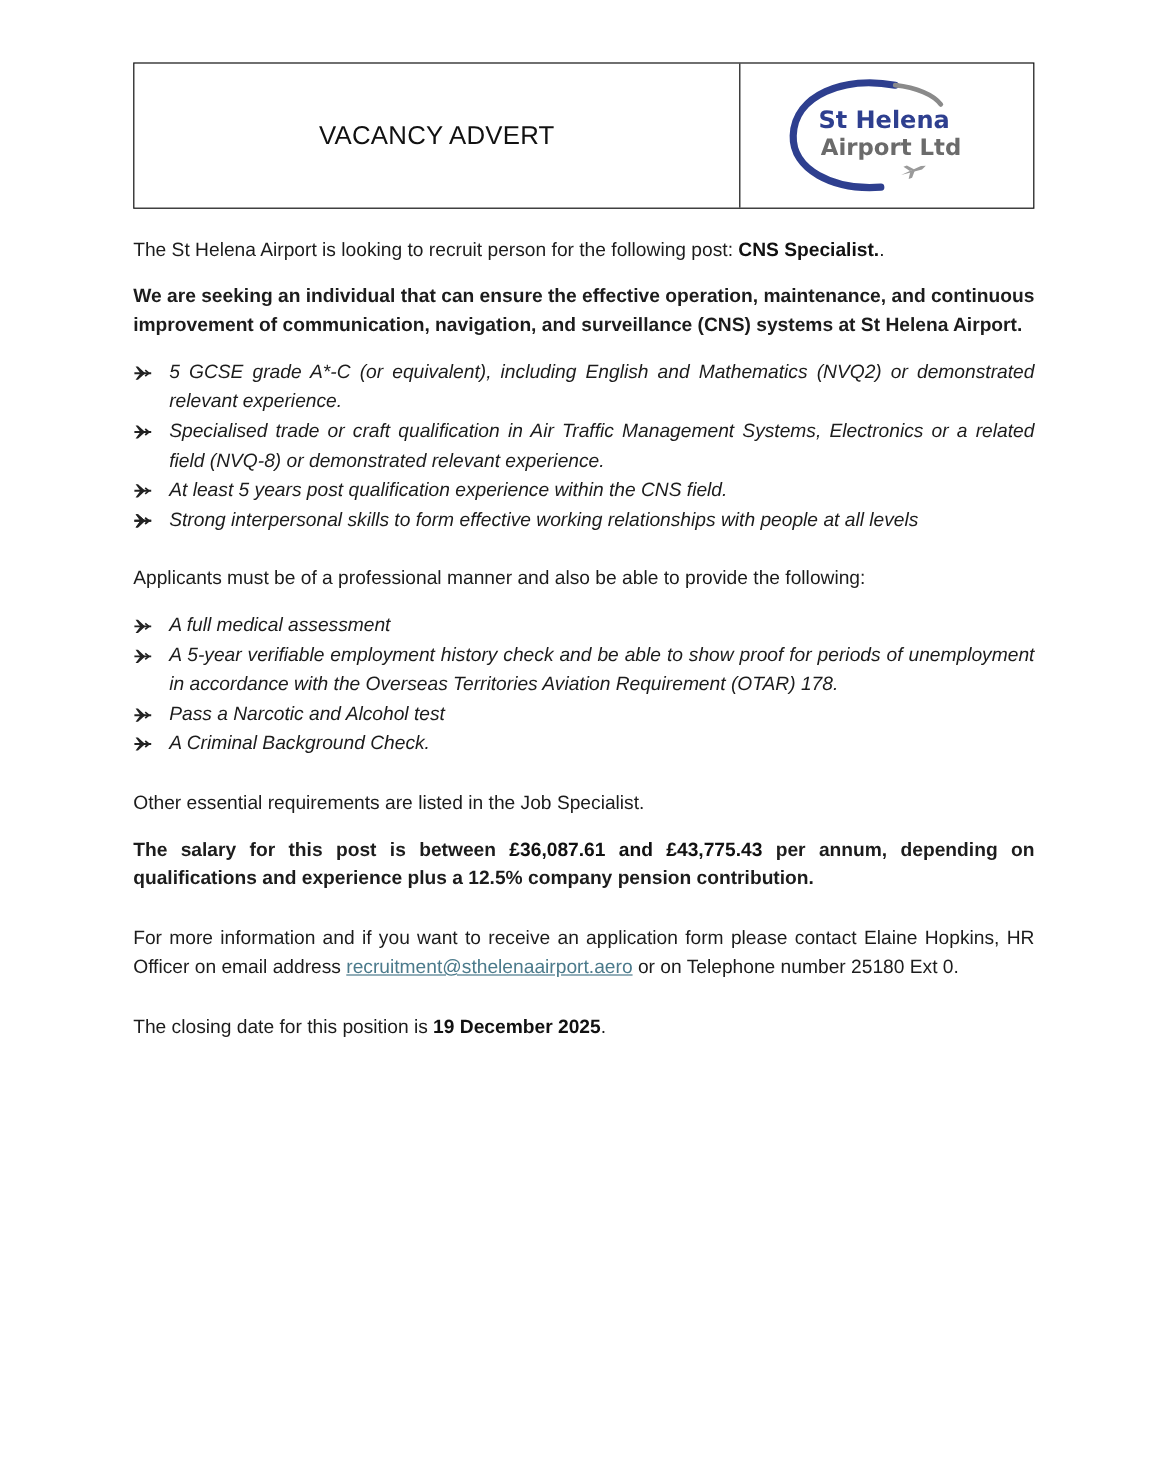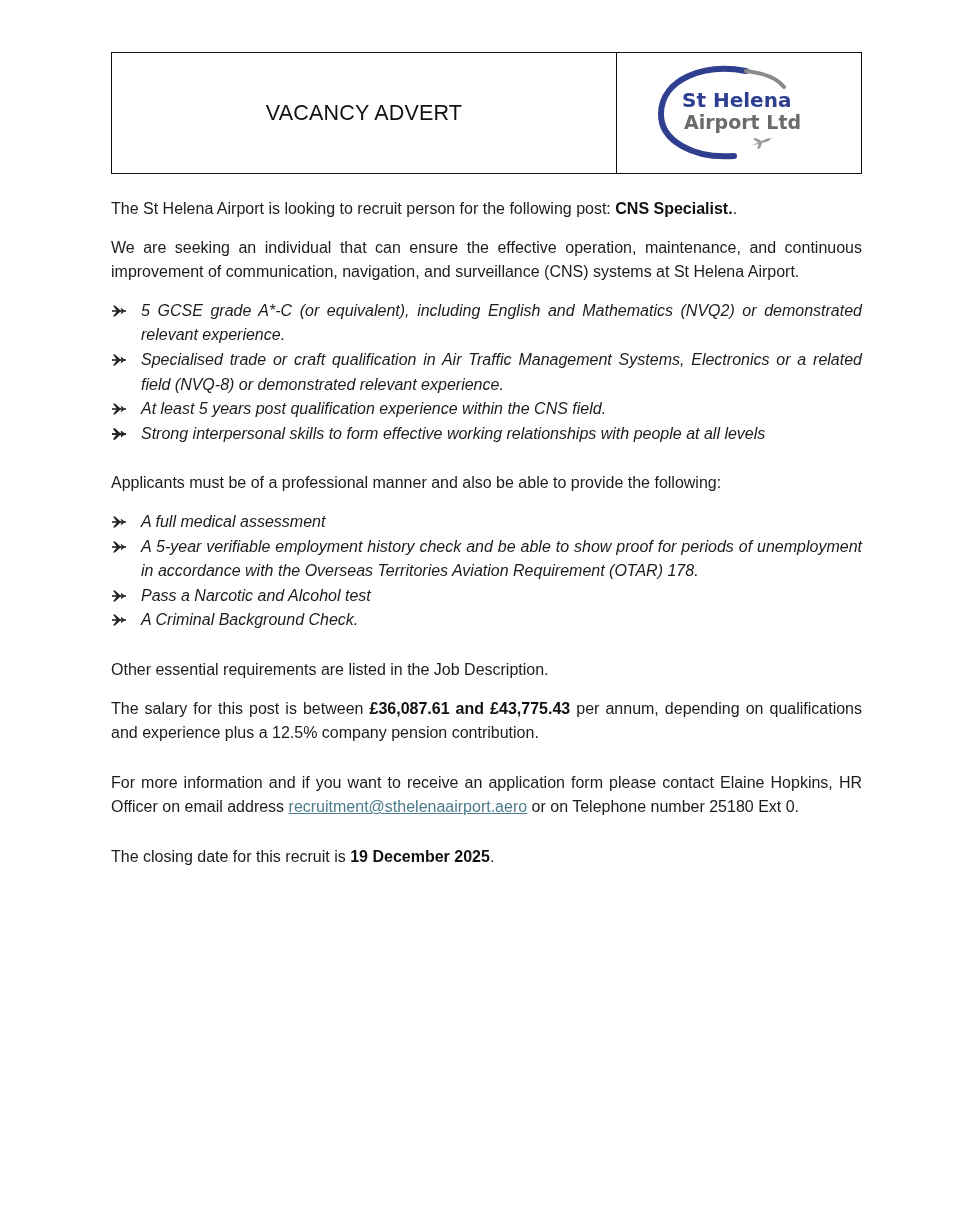--- a/index.html
+++ b/index.html
@@ -9,21 +9,21 @@
   .header-table { width: 751px; height: 122px; border: 1.3px solid #111; box-sizing: border-box;
                   display: flex; }
   .title-cell { width: 504px; border-right: 1.3px solid #111; display: flex; align-items: center;
                 justify-content: center; }
   .title-cell h1 { margin: 0; font-size: 21.5px; font-weight: normal; color: #111; letter-spacing: 0.2px; }
   .logo-cell { flex: 1; display: flex; align-items: center; justify-content: center; }
   .body { font-size: 16px; line-height: 24.6px; color: #1c1c1c; }
   .body p { margin: 0; text-align: justify; }
   .body b { color: #111; }
   .p1 { margin-top: 23px !important; }
-  .gap14 { margin-top: 14px !important; }
+  .gap14 { margin-top: 14px !important; font-weight: bold; }
   .gap25 { margin-top: 25px !important; }
   ul.bullets { list-style: none; margin: 14px 0 0 0; padding: 0; font-style: italic; }
   ul.bullets li { position: relative; padding-left: 30px; text-align: justify; }
   ul.bullets li .bul { position: absolute; left: 0; top: 5px; width: 16px; height: 14px; }
   a.email { color: #4b7a8b; text-decoration: underline; }
 </style>
 </head>
 <body>
 
 <div class="page">
@@ -103,22 +103,22 @@
             <path d="M6 7 L2 1.5 L4 1.5 L10 7 L4 12.5 L2 12.5 Z" fill="#222"></path>
             <path d="M13 7 L10 4.5 M13 7 L10 9.5" stroke="#222" stroke-width="1.4" fill="none"></path>
           </svg><span>Pass a Narcotic and Alcohol test</span></li>
         <li><svg class="bul" viewBox="0 0 16 14">
             <path d="M1 7 L15 7" stroke="#222" stroke-width="1.6"></path>
             <path d="M6 7 L2 1.5 L4 1.5 L10 7 L4 12.5 L2 12.5 Z" fill="#222"></path>
             <path d="M13 7 L10 4.5 M13 7 L10 9.5" stroke="#222" stroke-width="1.4" fill="none"></path>
           </svg><span>A Criminal Background Check.</span></li>
       </ul>
 
-    <p class="gap25">Other essential requirements are listed in the Job Description.</p>
+    <p class="gap25">Other essential requirements are listed in the Job Specialist.</p>
 
     <p class="gap14"><span>The salary for this post is between </span><b>£36,087.61 and £43,775.43</b><span> per annum, depending on qualifications and experience plus a 12.5% company pension contribution.</span></p>
 
     <p class="gap25"><span>For more information and if you want to receive an application form please contact Elaine Hopkins, HR Officer on email address </span><a class="email" href="#" title="recruitment@sthelenaairport.aero">recruitment@sthelenaairport.aero</a><span> or on Telephone number 25180 Ext 0.</span></p>
 
-    <p class="gap25"><span>The closing date for this recruit is </span><b>19 December 2025</b><span>.</span></p>
+    <p class="gap25"><span>The closing date for this position is </span><b>19 December 2025</b><span>.</span></p>
 
   </div>
 </div>
 
 </body></html>

